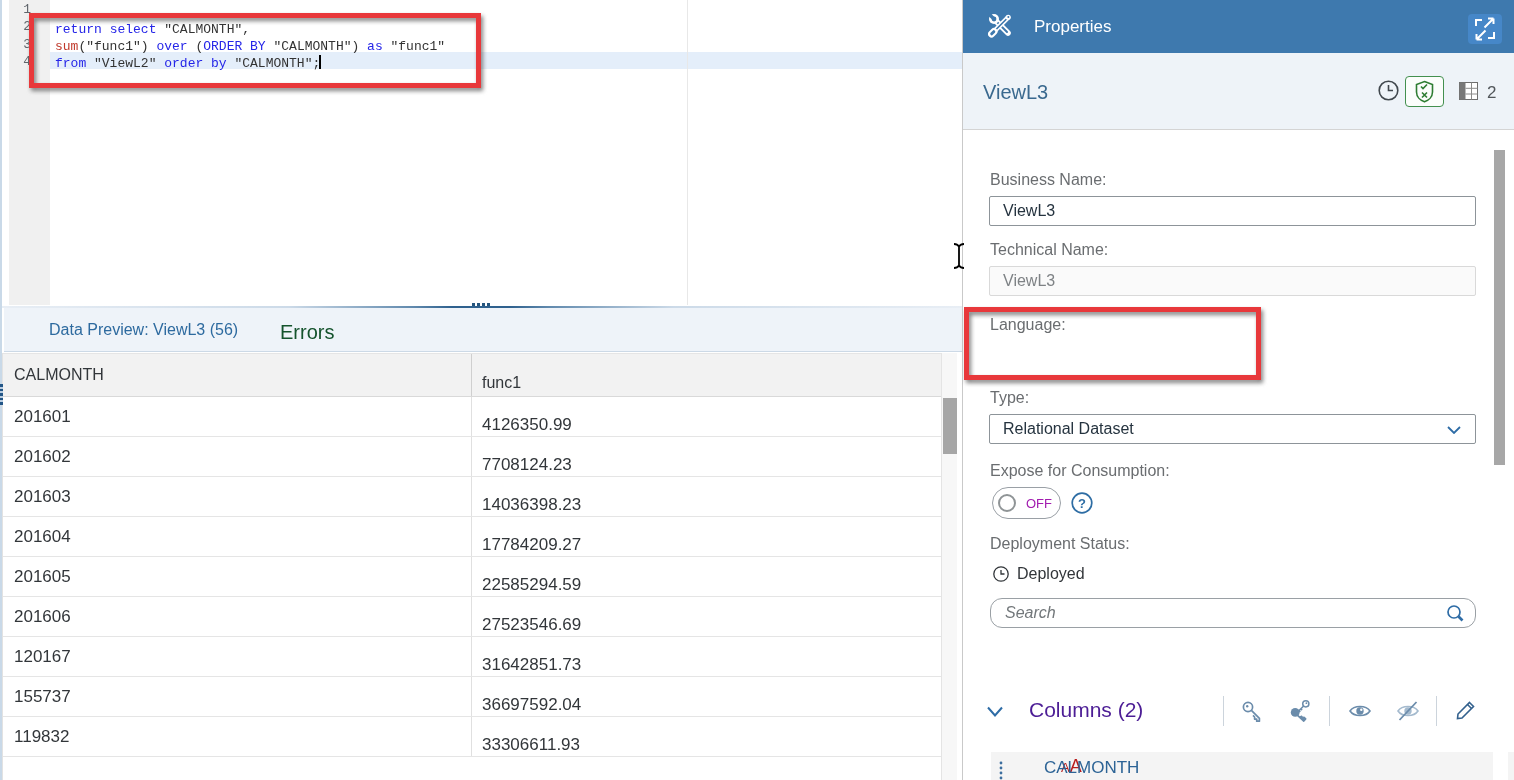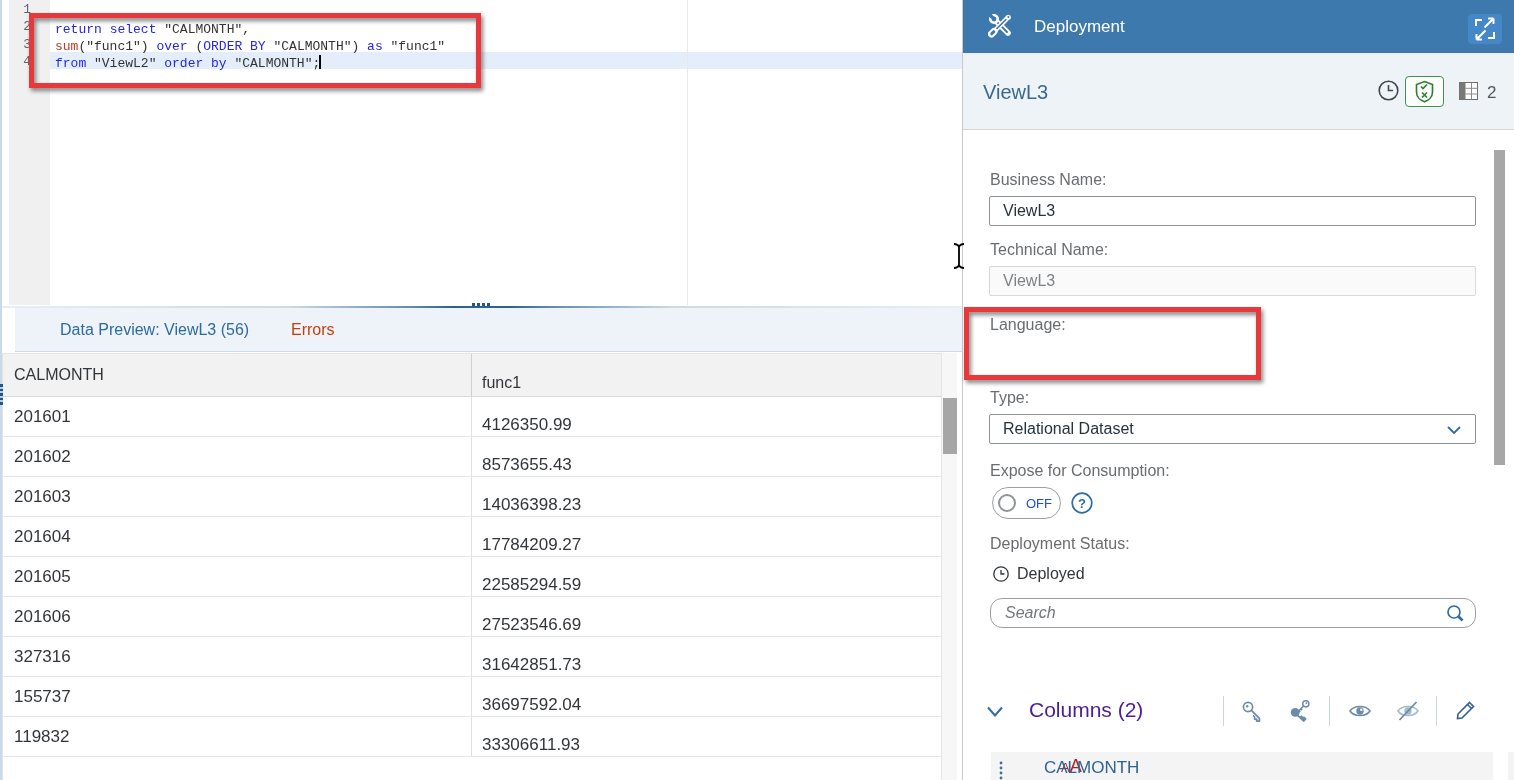--- a/index.html
+++ b/index.html
@@ -21,23 +21,23 @@
   #caret { left:319px; top:55px; width:2px; height:14px; background:#000; }
   .redbox { position:absolute; border:5px solid #e8383b; background:transparent;
     filter:drop-shadow(2px 3px 2px rgba(90,90,90,0.75)); z-index:50; }
   #redbox-code { left:29px; top:13px; width:452px; height:75px; }
   #redbox-lang { left:1px; top:307px; width:297px; height:73px; }
   
   #split { left:0; top:306px; width:962px; height:2px;
     background:linear-gradient(90deg,#e8eef5 0%,#ccdae8 30%,#6089ad 43%,#2f618e 47%,#2f618e 53%,#6089ad 57%,#ccdae8 70%,#e8eef5 100%); }
   .sdot { position:absolute; top:303px; width:3px; height:3px; background:#27567f; }
   
-  #tabbar { left:15px; top:308px; width:962px; height:44px; background:#eef3f9; border-bottom:1px solid #ccd9e6; }
+  #tabbar { left:4px; top:308px; width:962px; height:44px; background:#eef3f9; border-bottom:1px solid #ccd9e6; }
   #tab1 { position:absolute; left:45px; top:13px; font-size:16px; color:#2d6a9f; }
-  #tab2 { position:absolute; left:276px; top:13px; font-size:16px; color:#c2410c; }
+  #tab2 { position:absolute; left:276px; top:13px; font-size:20px; color:#14532d; }
   #dtable { left:2px; top:353px; width:939px; height:427px; border-left:1px solid #e2e2e2; }
   #thead { position:absolute; left:0; top:0; width:939px; height:44px; background:#f2f2f2;
     border-bottom:1px solid #d9d9d9; border-top:1px solid #e5e5e5; }
   .trow { position:absolute; left:0; width:939px; height:40px; border-bottom:1px solid #e5e5e5; background:#fff; }
   .c1 { position:absolute; left:11px; top:50%; transform:translateY(-50%); font-size:17px; color:#32363a; }
   .c2 { position:absolute; left:479px; top:50%; transform:translateY(-50%); font-size:17px; color:#32363a;margin-top:8px; }
   .cdiv { position:absolute; left:468px; top:0; bottom:0; width:1px; background:#e0e0e0; }
   #thead .c1, #thead .c2 { font-size:16px; }
   #thead .cdiv { background:#cfcfcf; }
   #vsb { left:941px; top:353px; width:16px; height:427px; background:#f7f7f7; border-left:1px solid #e4e4e4; }
@@ -103,21 +103,21 @@
       <span class="c2">func1</span>
       <span class="cdiv"></span>
     </div>
     <div class="trow" style="top:44px;">
       <span class="c1">201601</span>
       <span class="c2">4126350.99</span>
       <span class="cdiv"></span>
     </div>
     <div class="trow" style="top:84px;">
       <span class="c1">201602</span>
-      <span class="c2">8573655.43</span>
+      <span class="c2">7708124.23</span>
       <span class="cdiv"></span>
     </div>
     <div class="trow" style="top:124px;">
       <span class="c1">201603</span>
       <span class="c2">14036398.23</span>
       <span class="cdiv"></span>
     </div>
     <div class="trow" style="top:164px;">
       <span class="c1">201604</span>
       <span class="c2">17784209.27</span>
@@ -127,21 +127,21 @@
       <span class="c1">201605</span>
       <span class="c2">22585294.59</span>
       <span class="cdiv"></span>
     </div>
     <div class="trow" style="top:244px;padding-left:14px;">
       <span class="c1">201606</span>
       <span class="c2">27523546.69</span>
       <span class="cdiv"></span>
     </div>
     <div class="trow" style="top:284px;">
-      <span class="c1">327316</span>
+      <span class="c1">120167</span>
       <span class="c2">31642851.73</span>
       <span class="cdiv"></span>
     </div>
     <div class="trow" style="top:324px;">
       <span class="c1">155737</span>
       <span class="c2">36697592.04</span>
       <span class="cdiv"></span>
     </div>
     <div class="trow" style="top:364px;">
       <span class="c1">119832</span>
@@ -165,21 +165,21 @@
         <circle cx="6" cy="6" r="2.4" fill="#3e79ae"></circle>
         <path d="M0.5 0.5 L6 6" stroke="#3e79ae" stroke-width="3.4"></path>
 
         <path d="M19.5 5 L6.5 18" stroke="#fff" stroke-width="4.6" stroke-linecap="round"></path>
         <path d="M19 5.5 L7 17.5" stroke="#3e79ae" stroke-width="1.6" stroke-linecap="round"></path>
         <circle cx="20.2" cy="4.3" r="2.6" fill="#fff"></circle>
         <circle cx="20.4" cy="4.1" r="1" fill="#3e79ae"></circle>
         <path d="M6 18.5 L3.5 21" stroke="#fff" stroke-width="7" stroke-linecap="round"></path>
         <path d="M5.8 18.7 L3.7 20.8" stroke="#3e79ae" stroke-width="3" stroke-linecap="round"></path>
       </svg>
-      <div id="ptitle">Deployment</div>
+      <div id="ptitle">Properties</div>
       <div id="expandbtn">
         <svg width="34" height="30" viewBox="0 0 34 30">
           <g stroke="#fff" stroke-width="2" fill="none">
             <path d="M8 12 V6 H14"></path>
             <path d="M20 24 H26 V18"></path>
             <path d="M16.5 13.5 L25.5 4.5 M25.5 4.5 h-5.5 M25.5 4.5 v5.5"></path>
             <path d="M17.5 16.5 L8.5 25.5 M8.5 25.5 h5.5 M8.5 25.5 v-5.5"></path>
           </g>
         </svg>
       </div>
@@ -214,21 +214,21 @@
     <div class="pinput" style="top:414px;">Relational Dataset
       <svg class="chev" viewBox="0 0 14 8">
         <path d="M1 1 L7 7 L13 1" fill="none" stroke="#2e6ca6" stroke-width="1.8"></path>
       </svg>
     </div>
     <div class="plabel" style="top:462px;">Expose for Consumption:</div>
     <div style="position:absolute; left:29px; top:487px; width:69px; height:32px; border:1px solid #9aa0a6;
       border-radius:16px; background:#fff;">
       <div style="position:absolute; left:5px; top:6px; width:18px; height:18px; border:2px solid #8f9496;
         border-radius:50%; background:#fff;"></div>
-      <div style="position:absolute; left:33px; top:8px; font-size:13px; color:#1d4ed8;">OFF</div>
+      <div style="position:absolute; left:33px; top:8px; font-size:13px; color:#a21caf;">OFF</div>
     </div>
     <svg class="icon" style="left:108px; top:492px;" width="22" height="22" viewBox="0 0 22 22">
       <circle cx="11" cy="11" r="9.8" fill="none" stroke="#2e6da4" stroke-width="1.7"></circle>
       <text x="11" y="15.6" text-anchor="middle" font-size="13" font-weight="bold" fill="#2e6da4" font-family="Liberation Sans">?</text>
     </svg>
     <div class="plabel" style="top:535px;">Deployment Status:</div>
     <svg class="icon" style="left:30px; top:566px;" width="16" height="16" viewBox="0 0 16 16">
       <circle cx="8" cy="8" r="7.2" fill="none" stroke="#32363a" stroke-width="1.3"></circle>
       <path d="M8 4 v4 h3.5" fill="none" stroke="#32363a" stroke-width="1.3"></path>
     </svg>

